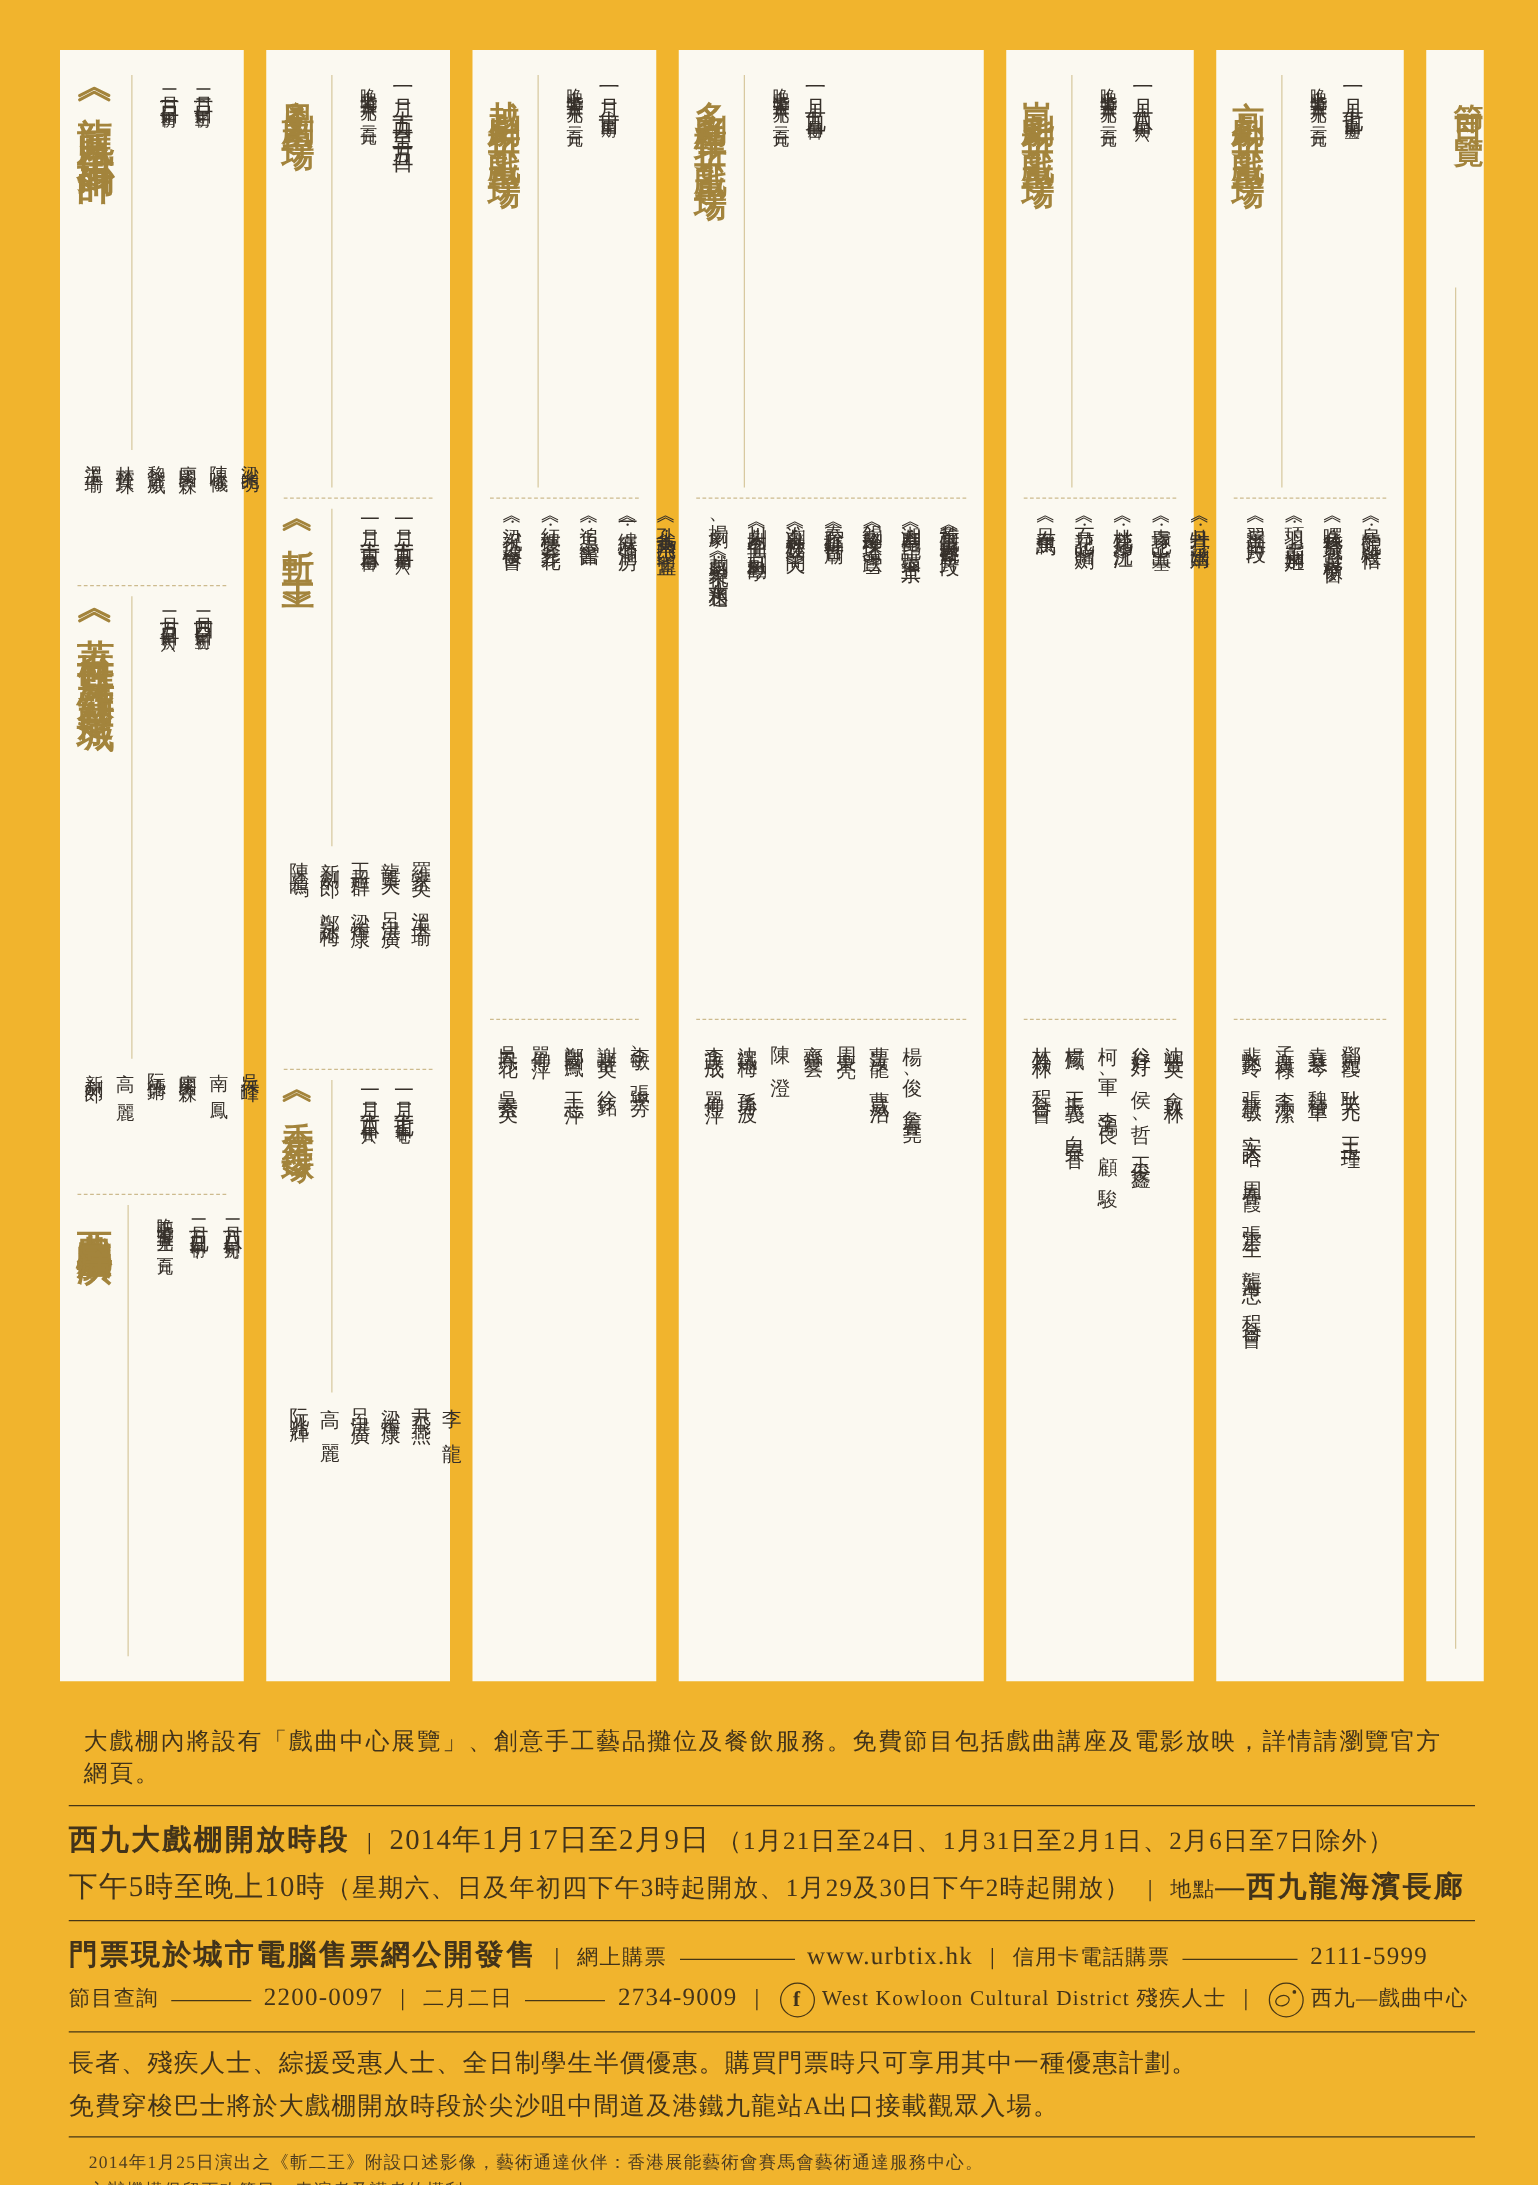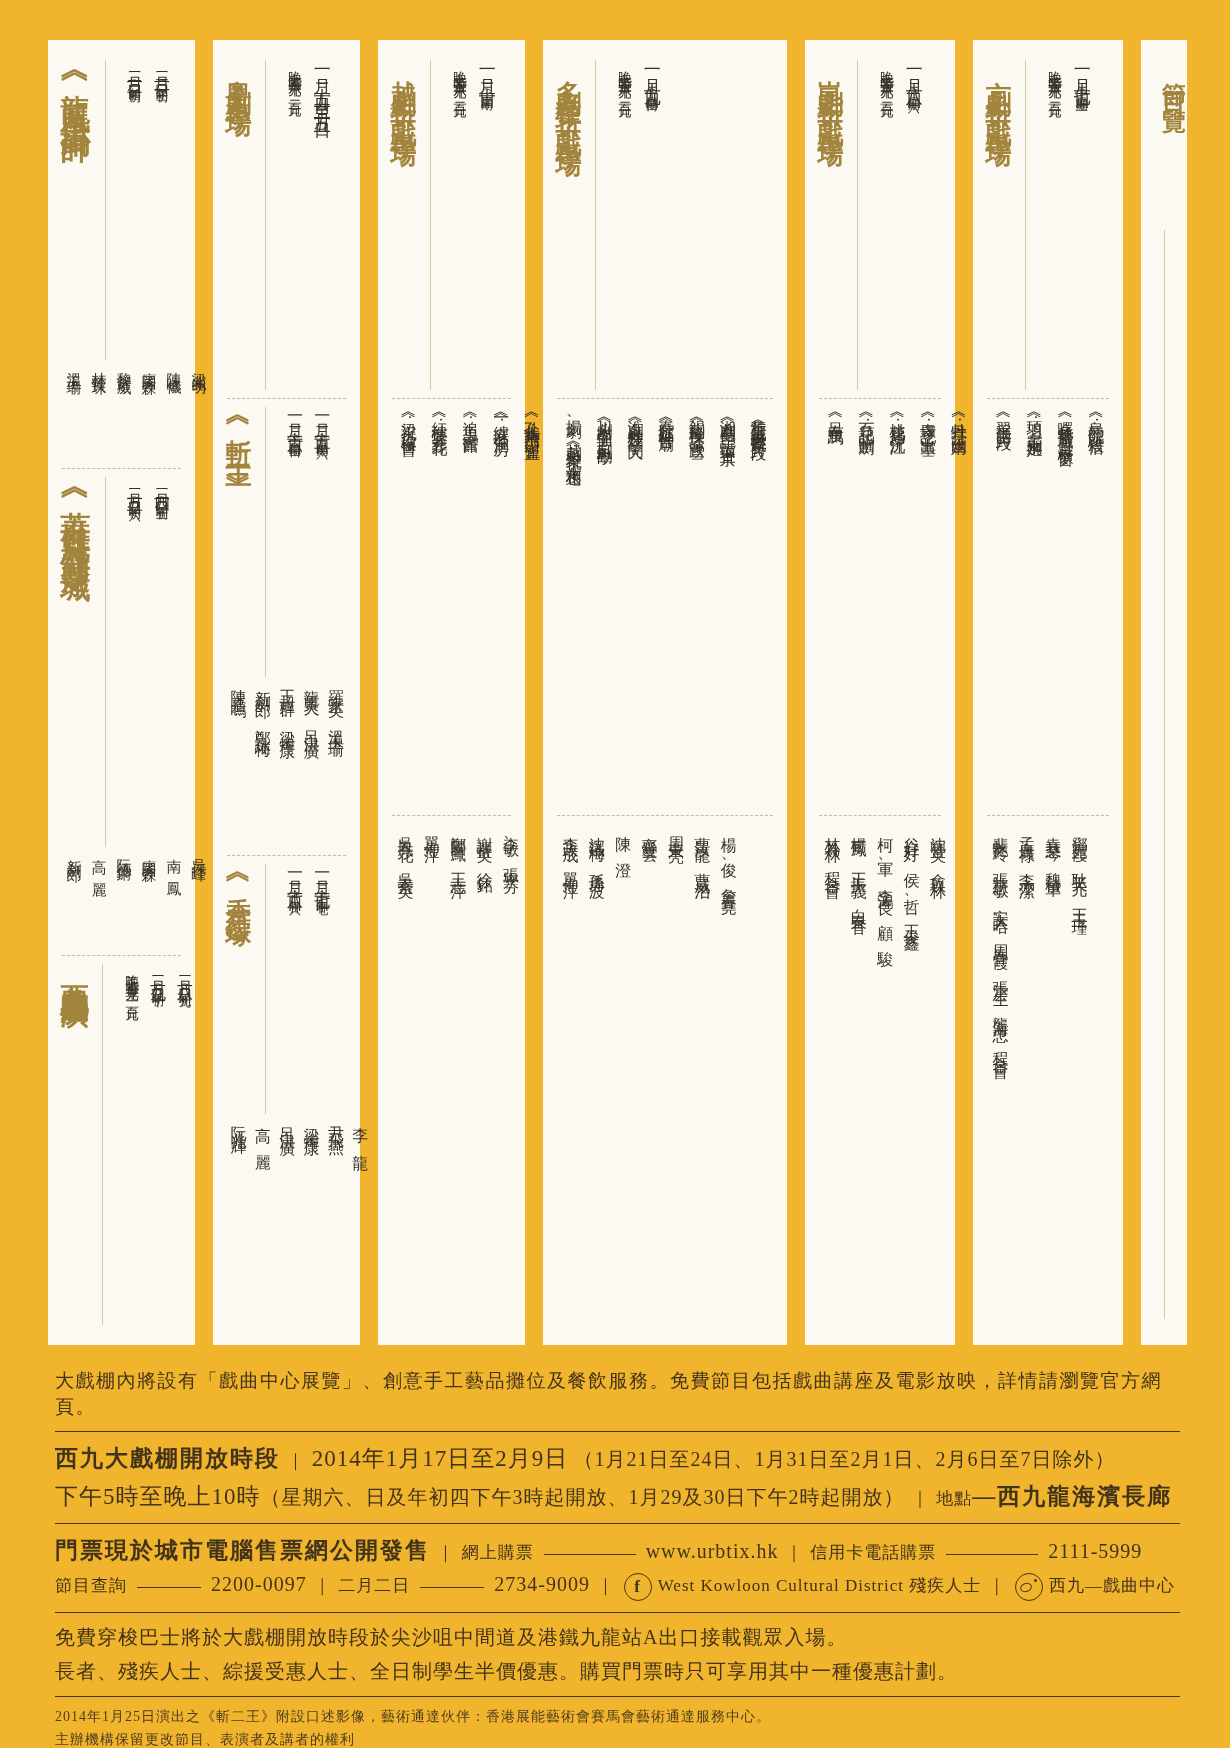--- a/index.html
+++ b/index.html
@@ -41,37 +41,37 @@
   .atitle{font-size:30px;letter-spacing:10px;}
   .a3title{font-size:28px;letter-spacing:1px;}
   .aname{font-size:15px;letter-spacing:4px;margin:0 0 0 6px;}
   
   .ovwrap{height:auto;padding-top:4px;}
   .ovtitle{font-size:24px;letter-spacing:9px;}
   .vline{position:absolute;left:50%;top:190px;bottom:26px;width:1px;background:var(--rule);}
   
   .footer{position:absolute;left:55px;right:50px;top:1368px;color:var(--fink);}
   .f-hr{border-top:1.5px solid #473615;margin:11px 0;}
-  .f-notice{margin:0;font-size:19px;letter-spacing:1.5px;}
+  .f-notice{margin:12px;font-size:19px;letter-spacing:1.5px;}
   .f-row{margin:7px 0;font-size:17px;letter-spacing:1px;}
   .f-big{font-size:23px;font-weight:bold;letter-spacing:2px;text-align:center;}
   .f-num{font-size:23px;letter-spacing:1px;}
   .f-mid{font-size:20px;letter-spacing:1px;}
   .f-small{font-size:20px;}
   .fsep{margin:0 7px;}
   .lead{display:inline-block;vertical-align:middle;border-top:1.2px solid #473615;}
   .w90{width:92px;margin:0 10px;}
   .w64{width:64px;margin:0 10px;}
   .icn{display:inline-flex;width:26px;height:26px;border:1.6px solid #473615;border-radius:50%;
        align-items:center;justify-content:center;font-weight:bold;font-size:17px;
        vertical-align:middle;margin:0 6px 0 2px;position:relative;}
   .wb::before{content:"";position:absolute;width:10px;height:7px;border:1.5px solid #473615;
        border-radius:50%;top:9px;left:4px;transform:rotate(-18deg);}
   .wb::after{content:"";position:absolute;width:3px;height:3px;background:#473615;border-radius:50%;top:5px;right:5px;}
-  .f-fine{font-size:14px;margin:5px 0;letter-spacing:1px;color:#4e3d20;}
+  .f-fine{font-size:14px;margin:5px 16px;letter-spacing:1px;color:#4e3d20;}
 </style>
 </head>
 <body>
 
 <div class="poster">
   <div class="cols">
 
     <div class="col col-a">
       <div class="sec s1head">
         <div class="vwrap">
@@ -327,20 +327,20 @@
     <div class="f-hr"></div>
 
     <p class="f-row">
       <span class="f-big">門票現於城市電腦售票網公開發售</span><span class="fsep">｜</span><span>網上購票</span><span class="lead w90"></span><span class="f-mid">www.urbtix.hk</span><span class="fsep">｜</span><span>信用卡電話購票</span><span class="lead w90"></span><span class="f-mid">2111-5999</span>
     </p>
     <p class="f-row">
       <span>節目查詢</span><span class="lead w64"></span><span class="f-mid">2200-0097</span><span class="fsep">｜</span><span>二月二日</span><span class="lead w64"></span><span class="f-mid">2734-9009</span><span class="fsep">｜</span><span class="icn">f</span><span>West Kowloon Cultural District 殘疾人士</span><span class="fsep">｜</span><span class="icn wb"></span><span>西九—戲曲中心</span>
     </p>
     <div class="f-hr"></div>
 
+    <p class="f-row f-small">長者、殘疾人士、綜援受惠人士、全日制學生半價優惠。購買門票時只可享用其中一種優惠計劃。</p>
     <p class="f-row f-small">免費穿梭巴士將於大戲棚開放時段於尖沙咀中間道及港鐵九龍站A出口接載觀眾入場。</p>
-    <p class="f-row f-small">長者、殘疾人士、綜援受惠人士、全日制學生半價優惠。購買門票時只可享用其中一種優惠計劃。</p>
     <div class="f-hr"></div>
 
     <p class="f-fine">2014年1月25日演出之《斬二王》附設口述影像，藝術通達伙伴：香港展能藝術會賽馬會藝術通達服務中心。</p>
     <p class="f-fine">主辦機構保留更改節目、表演者及講者的權利</p>
   </div>
 </div>
 
 </body></html>

